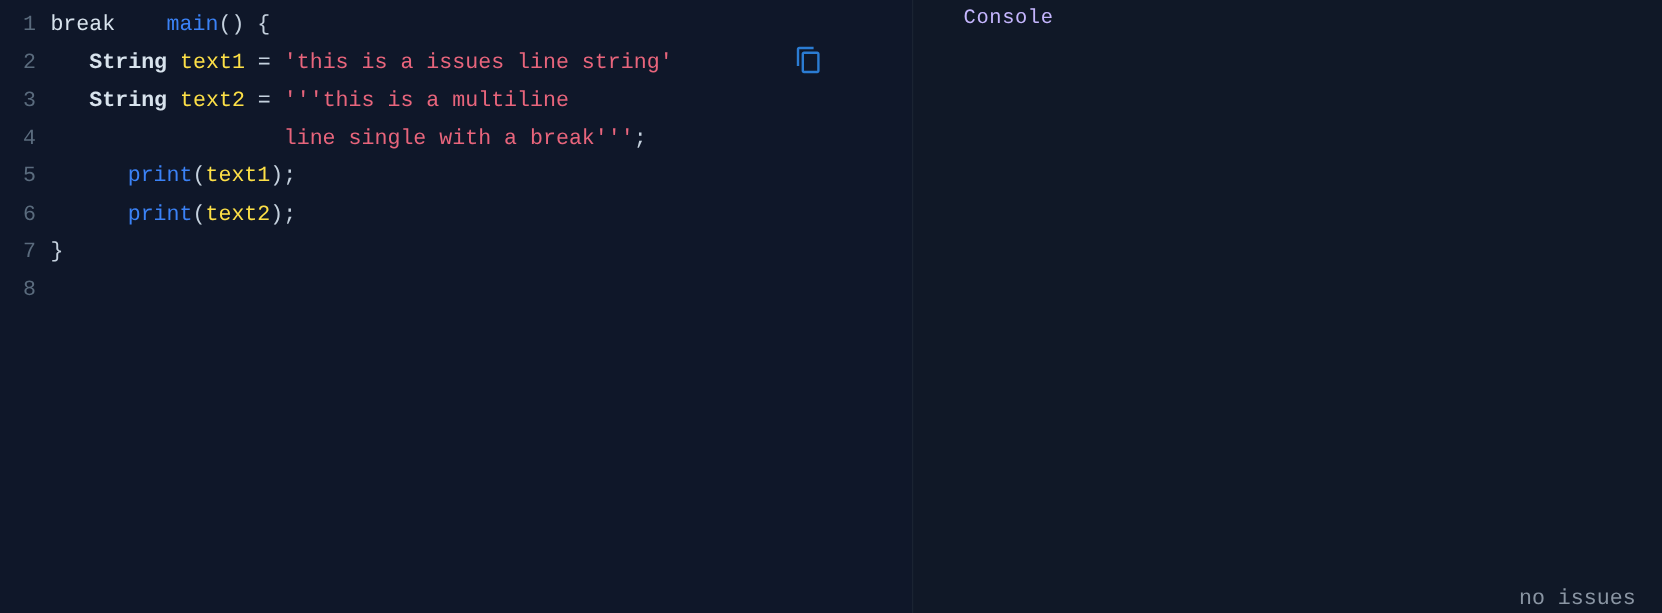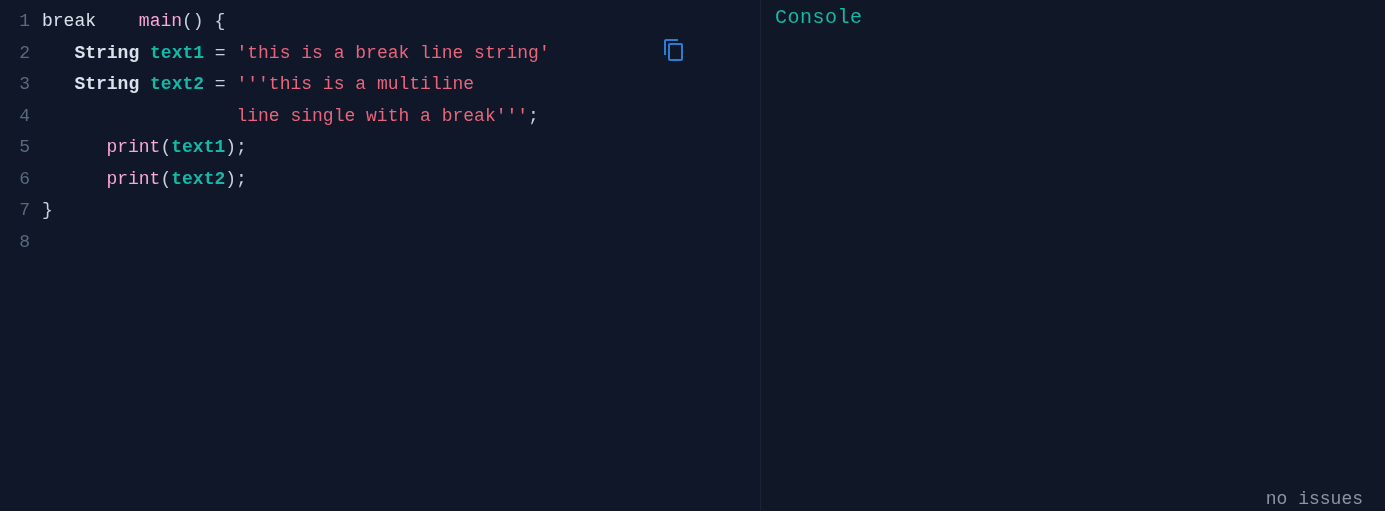--- a/index.html
+++ b/index.html
@@ -38,42 +38,43 @@
       padding-right: 12px;
       color: #5a6b7d;
       user-select: none;
       flex-shrink: 0;
     }
     .code-content {
       flex: 1;
     }
     .kw { color: #d8e3ed; }
     .type { color: #d8e3ed; font-weight: bold; }
-    .func { color: #f9a8d4; padding-left: 32px; }
-    .ident { color: #14b8a6; font-weight: bold; }
+    .func { color: #3b82f6; padding-left: 32px; }
+    .ident { color: #fde047; }
     .op { color: #c5d1de; }
     .str { color: #e8657c; }
     .punct { color: #c5d1de; }
     .copy-icon {
       position: absolute;
       top: 38px;
       left: 662px;
       cursor: pointer;
       color: #2b7cd3;
     }
     .copy-icon svg {
       width: 24px;
       height: 24px;
       fill: #2b7cd3;
     }
     .console-title {
-      color: #14b8a6;
-      font-size: 20px;
+      color: #c4b5fd;
+      font-size: 17px;
       margin-bottom: 10px;
       letter-spacing: 0.5px;
+      margin-left: 28px;
     }
     .console-output {
       color: #c5d1de;
       font-size: 18px;
       line-height: 1.75;
       white-space: pre;
     }
     .status-bar {
       position: absolute;
       bottom: 0;
@@ -117,21 +118,21 @@
     }
     .scrollbar-arrow.left { left: 0; }
     .scrollbar-arrow.right { right: 0; }
   </style>
 </head>
 <body>
 
 <div class="editor-pane">
   <div id="code-lines">
       <div class="code-line"><span class="line-number">1</span><span class="code-content"><span class="kw">break</span><span class="op"> </span><span class="func">main</span><span class="punct">() {</span></span></div>
-      <div class="code-line"><span class="line-number">2</span><span class="code-content"><span class="op">   </span><span class="type">String</span><span class="op"> </span><span class="ident">text1</span><span class="op"> = </span><span class="str">'this is a break line string'</span></span></div>
+      <div class="code-line"><span class="line-number">2</span><span class="code-content"><span class="op">   </span><span class="type">String</span><span class="op"> </span><span class="ident">text1</span><span class="op"> = </span><span class="str">'this is a issues line string'</span></span></div>
       <div class="code-line"><span class="line-number">3</span><span class="code-content"><span class="op">   </span><span class="type">String</span><span class="op"> </span><span class="ident">text2</span><span class="op"> = </span><span class="str">'''this is a multiline</span></span></div>
       <div class="code-line"><span class="line-number">4</span><span class="code-content"><span class="op">                  </span><span class="str">line single with a break'''</span><span class="punct">;</span></span></div>
       <div class="code-line"><span class="line-number">5</span><span class="code-content"><span class="op">   </span><span class="func">print</span><span class="punct">(</span><span class="ident">text1</span><span class="punct">);</span></span></div>
       <div class="code-line"><span class="line-number">6</span><span class="code-content"><span class="op">   </span><span class="func">print</span><span class="punct">(</span><span class="ident">text2</span><span class="punct">);</span></span></div>
       <div class="code-line"><span class="line-number">7</span><span class="code-content"><span class="punct">}</span></span></div>
       <div class="code-line"><span class="line-number">8</span><span class="code-content"></span></div>
     </div>
   <div class="copy-icon">
     <svg viewBox="0 0 24 24">
         <path d="M16 1H4c-1.1 0-2 .9-2 2v14h2V3h12V1zm3 4H8c-1.1 0-2 .9-2 2v14c0 1.1.9 2 2 2h11c1.1 0 2-.9 2-2V7c0-1.1-.9-2-2-2zm0 16H8V7h11v14z"></path>

